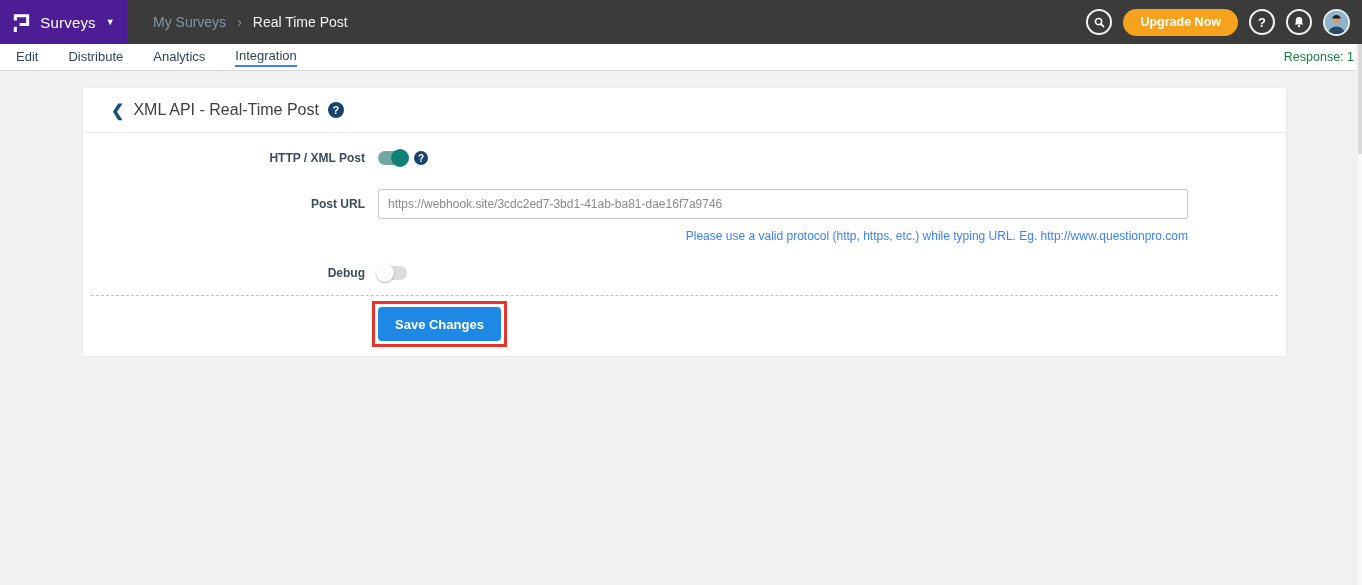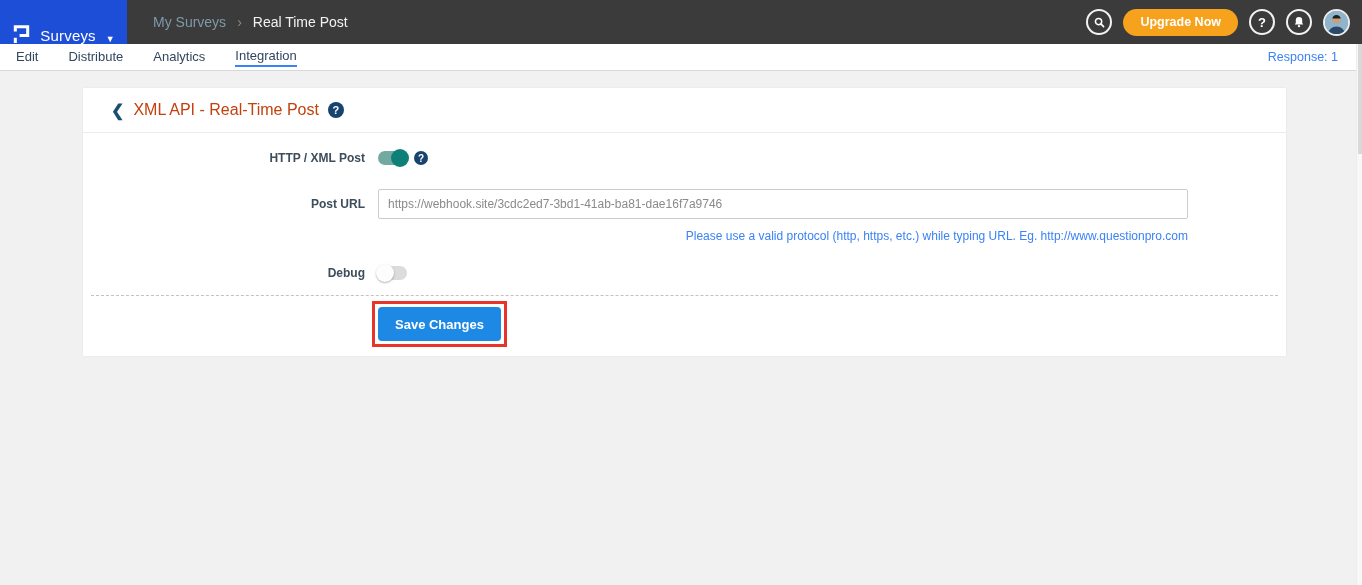--- a/index.html
+++ b/index.html
@@ -10,22 +10,22 @@
     overflow: hidden;
     position: relative;
   }
 
   
   .topnav {
     height: 44px; background: #3b3b3b;
     display: flex; align-items: center;
   }
   .brand {
-    width: 127px; height: 44px; background: #1d4ed8;
-    display: flex; align-items: flex-end; justify-content: center;
+    width: 127px; height: 44px; background: #4c1d95;
+    display: flex; align-items: center; justify-content: center;
     gap: 9px; color: #fff; cursor: pointer; flex: 0 0 auto;
   }
   .brand-label { font-size: 15px; letter-spacing: .2px; }
   .brand .caret { font-size: 9px; color: #fff; margin-left: 1px; }
   .breadcrumb {
     margin-left: 26px; display: flex; align-items: center; gap: 11px;
     font-size: 14px;
   }
   .bc-parent { color: #7e99a8; cursor: pointer; }
   .bc-sep { color: #8a8a8a; font-size: 14px; }
@@ -51,34 +51,34 @@
   }
 
   
   .subnav {
     height: 27px; background: #ffffff; border-bottom: 1px solid #d8d8d8;
     display: flex; align-items: center; font-size: 13px; color: #31475e;
   }
   .tab { margin-left: 16px; margin-right: 14px; cursor: pointer; padding-bottom: 2px; }
   .tab + .tab { margin-left: 16px; }
   .tab.active { border-bottom: 2px solid #3b82f6; }
-  .response { margin-left: auto; padding-right: 24px; font-size: 12.5px; color: #3b82f6; }
+  .response { margin-left: auto; padding-right: 8px; font-size: 12.5px; color: #15803d; }
 
   
   .content { height: 514px; background: #f1f1f1; padding-top: 17px; }
   .card {
     width: 1203px; margin-left: 83px; background: #ffffff;
     box-shadow: 0 0 2px rgba(0,0,0,.07);
   }
   .card-header {
     height: 45px; border-bottom: 1px solid #ebebeb;
     display: flex; align-items: center; padding-left: 28px; gap: 9px;
   }
   .back-chevron { color: #1b4f72; font-size: 16px; font-weight: bold; cursor: pointer; }
-  .card-title { color: #c2410c; font-size: 16px; text-align: right; }
+  .card-title { color: #404040; font-size: 16px; text-align: right; }
   .help-badge {
     width: 16px; height: 16px; border-radius: 50%; background: #17446e;
     color: #fff; font-size: 11px; font-weight: bold;
     display: inline-flex; align-items: center; justify-content: center;
     cursor: pointer; flex: 0 0 auto;
   }
   .help-badge.small { width: 14px; height: 14px; font-size: 10px; }
 
   .form { padding: 16px 8px 0; }
   .frow { display: flex; align-items: center; }

